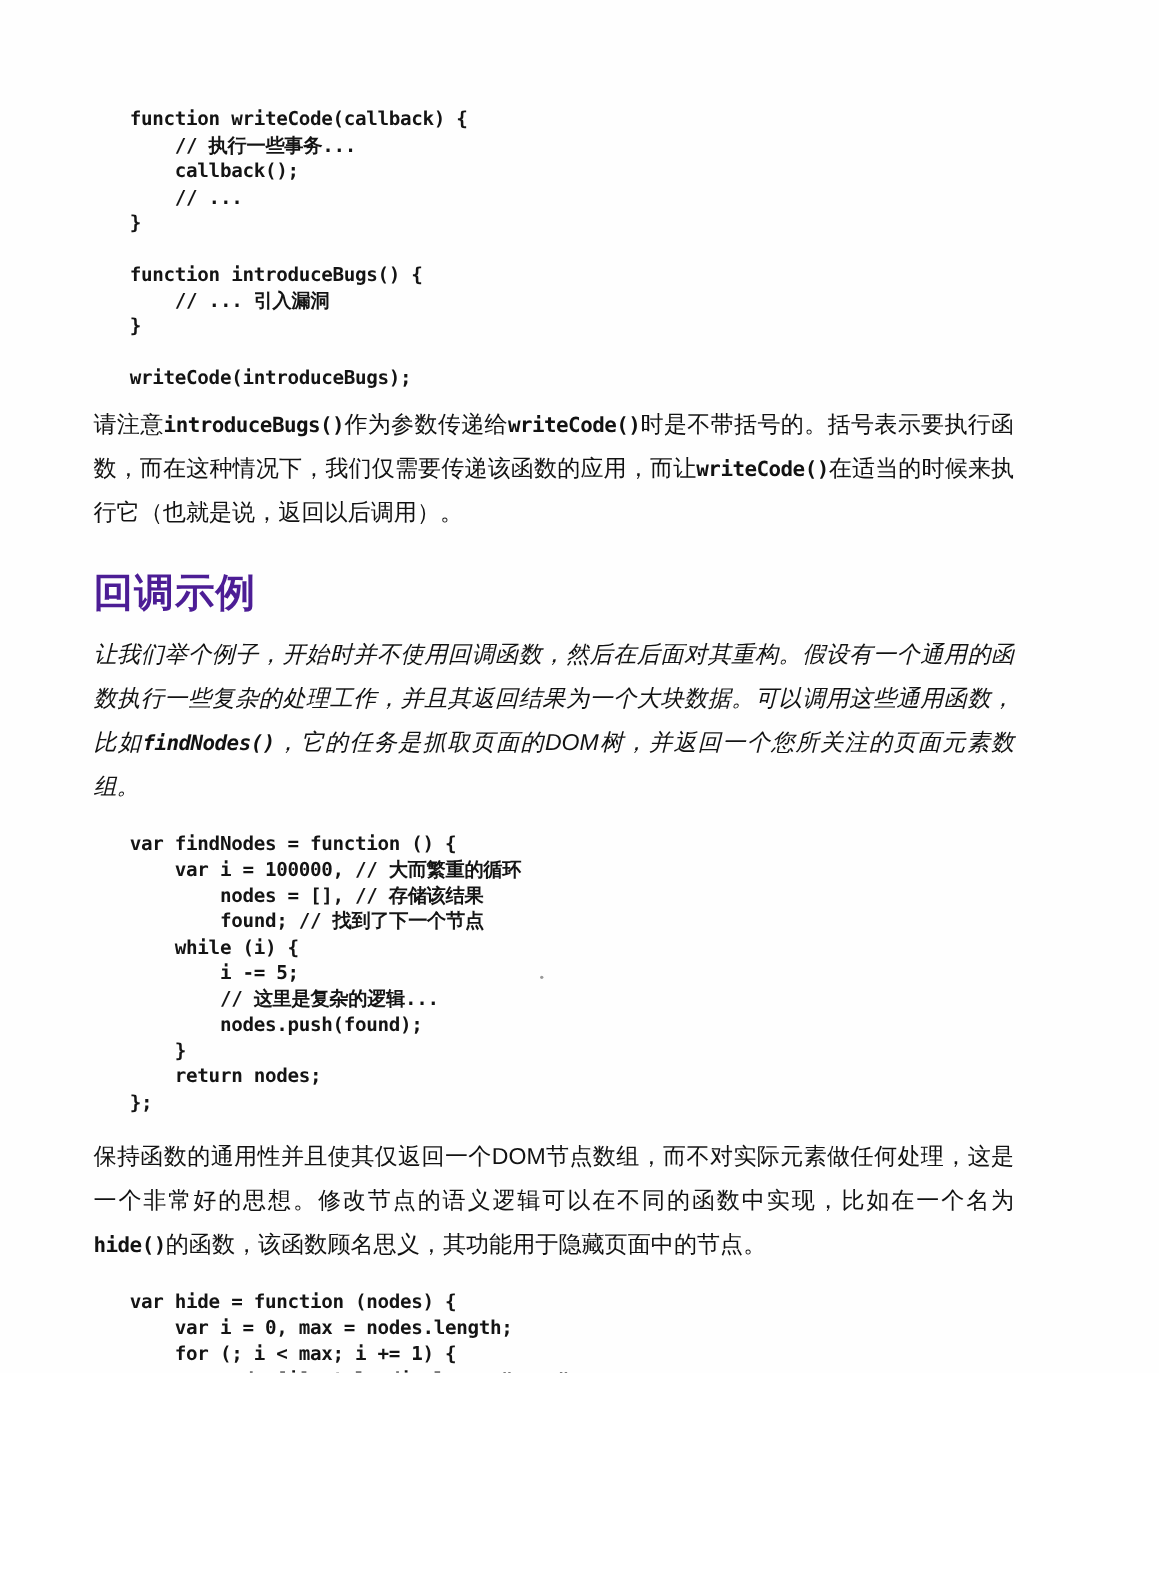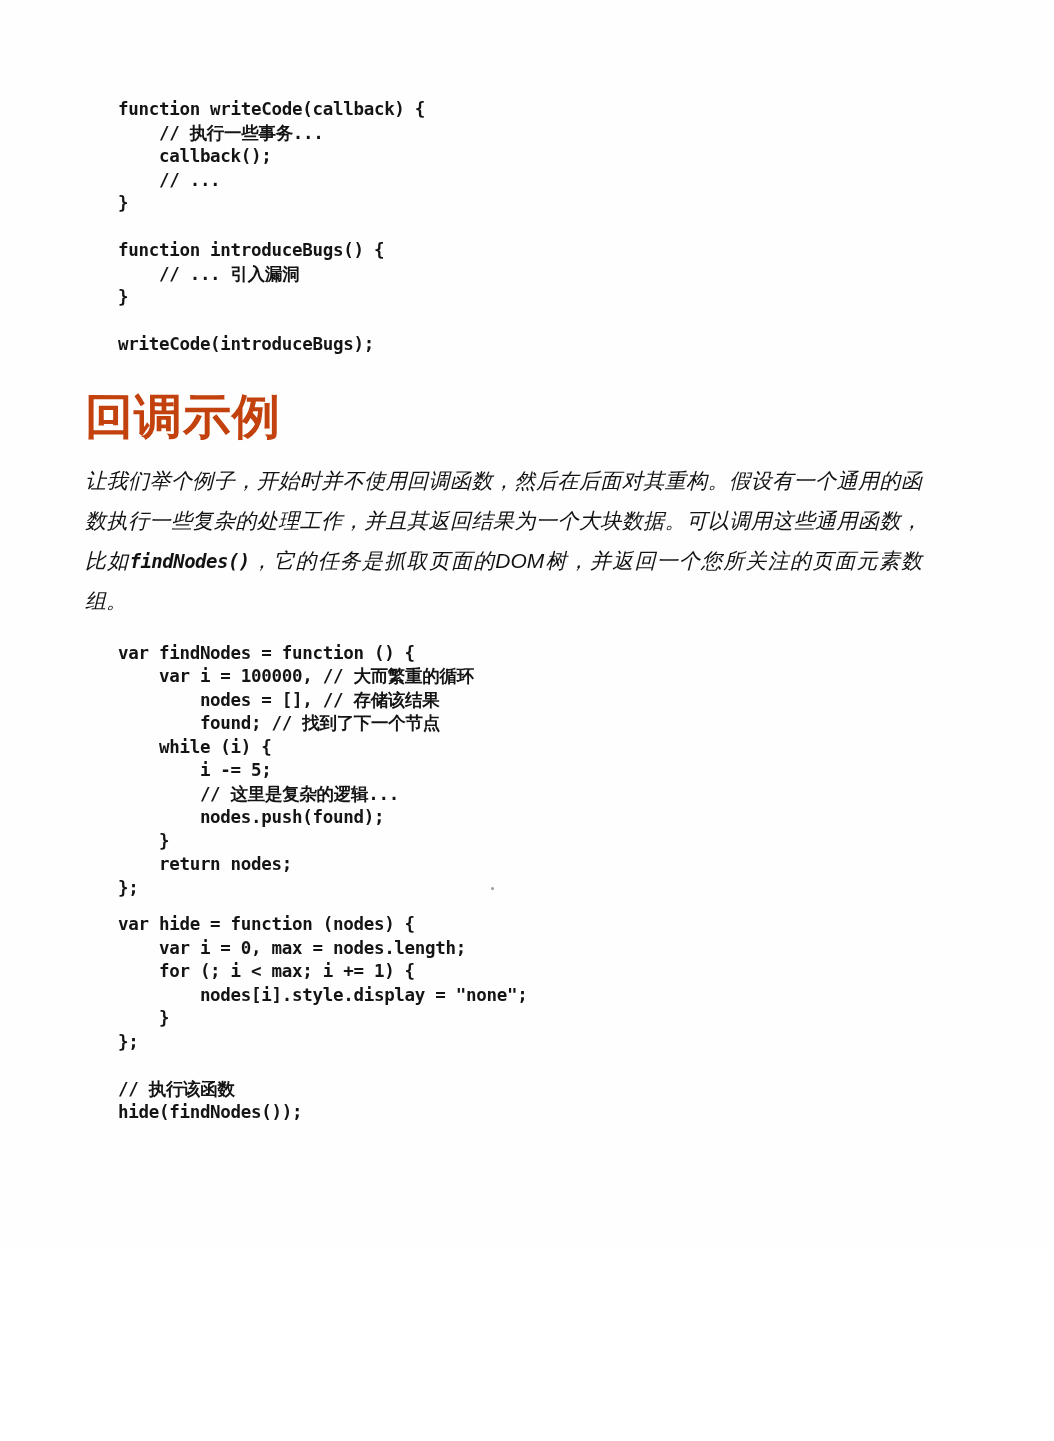--- a/index.html
+++ b/index.html
@@ -37,23 +37,23 @@
   }
   .body-para .inline-code {
     font-family: "DejaVu Sans Mono", monospace;
     font-weight: 700;
     font-size: 19px;
     letter-spacing: -0.5px;
   }
   #para-1 { margin-top: 10px; }
   .section-heading {
     margin: 28px 0 0 0;
-    font-size: 48px;
+    font-size: 36px;
     font-weight: 700;
-    color: #c2410c;
+    color: #4c1d95;
     letter-spacing: 1px;
   }
   #para-2 { margin-top: 12px; font-style: italic; }
   #code-2 { margin-top: 17px; }
   #para-3 { margin-top: 17px; }
   #code-3 { margin-top: 13px; }
   .page-footer {
     position: absolute;
     left: 85px;
     right: 132px;
@@ -96,37 +96,39 @@
     callback();
     // ...
 }
 
 function introduceBugs() {
     // ... 引入漏洞
 }
 
 writeCode(introduceBugs);</div>
 
+    <p id="para-1" class="body-para"><span class="text-run">请注意</span><span class="inline-code">introduceBugs()</span><span class="text-run">作为参数传递给</span><span class="inline-code">writeCode()</span><span class="text-run">时是不带括号的。括号表示要执行函数，而在这种情况下，我们仅需要传递该函数的应用，而让</span><span class="inline-code">writeCode()</span><span class="text-run">在适当的时候来执行它（也就是说，返回以后调用）。</span></p>
 
     <h1 class="section-heading">回调示例</h1>
 
     <p id="para-2" class="body-para"><span class="text-run">让我们举个例子，开始时并不使用回调函数，然后在后面对其重构。假设有一个通用的函数执行一些复杂的处理工作，并且其返回结果为一个大块数据。可以调用这些通用函数，比如</span><span class="inline-code">findNodes()</span><span class="text-run">，它的任务是抓取页面的DOM树，并返回一个您所关注的页面元素数组。</span></p>
 
     <div id="code-2" class="code-block">var findNodes = function () {
     var i = 100000, // 大而繁重的循环
         nodes = [], // 存储该结果
         found; // 找到了下一个节点
     while (i) {
         i -= 5;
         // 这里是复杂的逻辑...
         nodes.push(found);
     }
     return nodes;
 };</div>
 
+    <p id="para-3" class="body-para"><span class="text-run">保持函数的通用性并且使其仅返回一个DOM节点数组，而不对实际元素做任何处理，这是一个非常好的思想。修改节点的语义逻辑可以在不同的函数中实现，比如在一个名为</span><span class="inline-code">hide()</span><span class="text-run">的函数，该函数顾名思义，其功能用于隐藏页面中的节点。</span></p>
 
     <div id="code-3" class="code-block">var hide = function (nodes) {
     var i = 0, max = nodes.length;
     for (; i &lt; max; i += 1) {
         nodes[i].style.display = "none";
     }
 };
 
 // 执行该函数
 hide(findNodes());</div>

